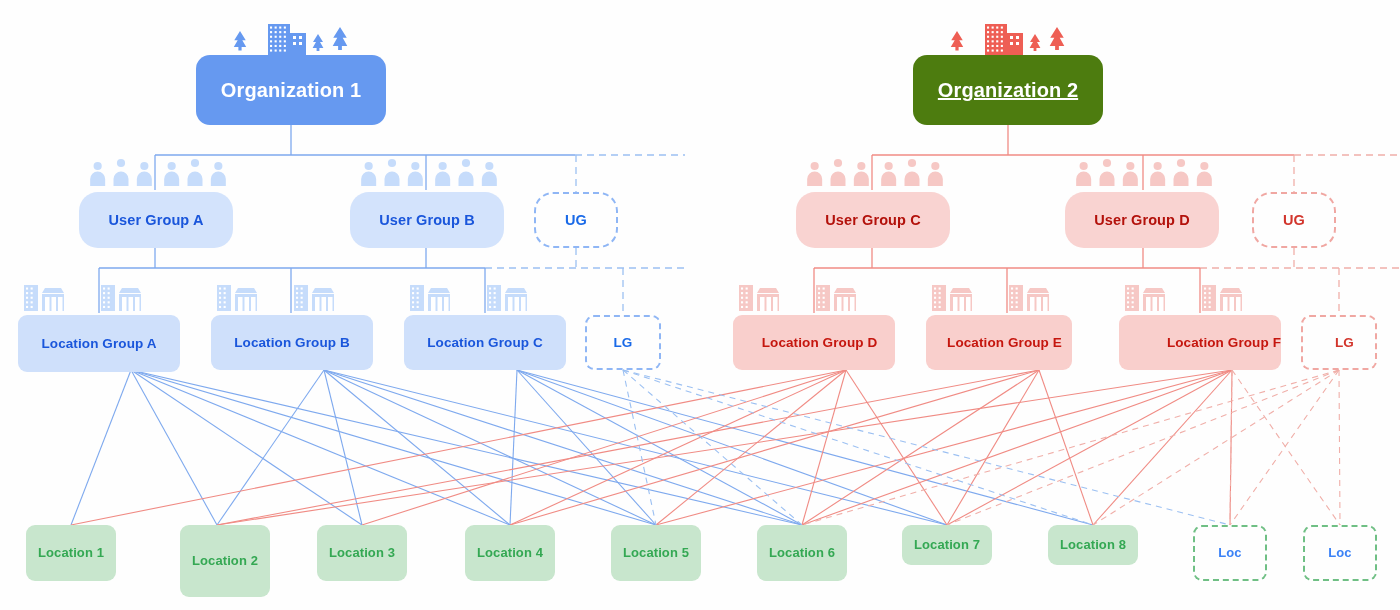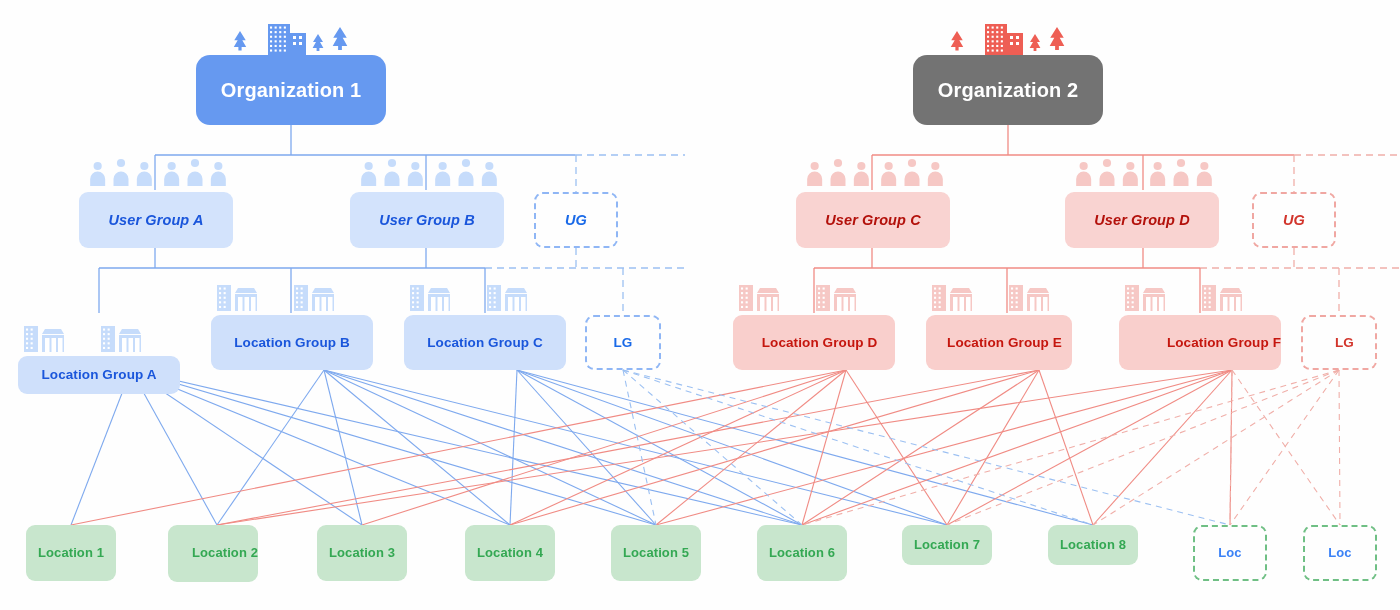--- a/index.html
+++ b/index.html
@@ -4,22 +4,22 @@
 <style>
   html,body{margin:0;padding:0;background:#ffffff;}
   body{width:1400px;height:610px;font-family:"Liberation Sans",sans-serif;overflow:hidden;}
   #stage{position:relative;width:1400px;height:610px;background:#fefefe;}
   #wires{position:absolute;left:0;top:0;width:1400px;height:610px;}
   .node{position:absolute;box-sizing:border-box;display:flex;align-items:center;
         justify-content:center;text-align:center;border-radius:10px;font-weight:bold;
         line-height:1.15;letter-spacing:.1px;}
   .org{border-radius:14px;font-size:20px;color:#ffffff;}
   .org.blue{background:#6699F0;}
-  .org.red{background:#737373;}
-  .ug{font-size:14.5px;border-radius:9px;font-style:italic;}
+  .org.red{background:#4d7c0f;text-decoration:underline;}
+  .ug{font-size:14.5px;border-radius:19px;}
   .ug.blue{background:#D3E3FC;color:#1A56DB;}
   .ug.red{background:#F9D3D1;color:#B3110B;text-align:right;}
   .lg{font-size:13.5px;border-radius:9px;}
   .lg.blue{background:#CFE0FB;color:#1A56DB;}
   .lg.red{background:#F9CFCC;color:#C5160E;padding-left:11px;}
   .loc{font-size:13px;border-radius:9px;background:#C8E6CD;color:#34A853;}
   .ghost{background:transparent !important;border:2px dashed;}
   .ghost.blue{border-color:#8FB6F5;color:#1A6AE8;}
   .ghost.red{border-color:#F0A7A2;color:#D2352C;}
   .ghost.green{border-color:#6FBF84;color:#3b82f6;}
@@ -263,21 +263,21 @@
             <path fill="#F6C8C5" d="M108.50000000000001 28 v-7 a7.5 7.5 0 0 1 15 0 v7 Z"></path>
             <circle fill="#F6C8C5" cx="139.33333333333334" cy="8" r="4.1"></circle>
             <path fill="#F6C8C5" d="M131.83333333333334 28 v-7 a7.5 7.5 0 0 1 15 0 v7 Z"></path>
           </svg>
         </div>
         <span>User Group D</span>
       </div>
       <div class="node ug red ghost" style="left: 1252px; top: 192px; width: 84px; height: 56px;">
         <span>UG</span>
       </div>
-      <div class="node lg blue" style="left: 18px; top: 315px; width: 162px; height: 38px; margin-top: 41px;">
+      <div class="node lg blue" style="left: 18px; top: 315px; width: 162px; height: 57px;">
         <div class="icons">
           <svg width="162" height="30" viewBox="0 0 162 30">
             <rect fill="#C6DCFB" x="6" y="4" width="14" height="26"></rect>
             <rect fill="#fff" x="8" y="6.5" width="2.1" height="2.1"></rect>
             <rect fill="#fff" x="8" y="11.1" width="2.1" height="2.1"></rect>
             <rect fill="#fff" x="8" y="15.7" width="2.1" height="2.1"></rect>
             <rect fill="#fff" x="8" y="20.299999999999997" width="2.1" height="2.1"></rect>
             <rect fill="#fff" x="8" y="24.9" width="2.1" height="2.1"></rect>
             <rect fill="#fff" x="12.6" y="6.5" width="2.1" height="2.1"></rect>
             <rect fill="#fff" x="12.6" y="11.1" width="2.1" height="2.1"></rect>
@@ -506,21 +506,21 @@
           </svg>
         </div>
         <span>Location Group F</span>
       </div>
       <div class="node lg red ghost" style="left: 1301px; top: 315px; width: 76px; height: 55px;">
         <span>LG</span>
       </div>
       <div class="node loc " style="left: 26px; top: 525px; width: 90px; height: 56px;">
         <span>Location 1</span>
       </div>
-      <div class="node loc " style="left: 168px; top: 525px; width: 90px; height: 57px; justify-content: flex-end;">
+      <div class="node loc " style="left: 180px; top: 525px; width: 90px; height: 72px;">
         <span>Location 2</span>
       </div>
       <div class="node loc " style="left: 317px; top: 525px; width: 90px; height: 56px;">
         <span>Location 3</span>
       </div>
       <div class="node loc " style="left: 465px; top: 525px; width: 90px; height: 56px;">
         <span>Location 4</span>
       </div>
       <div class="node loc " style="left: 611px; top: 525px; width: 90px; height: 56px;">
         <span>Location 5</span>

